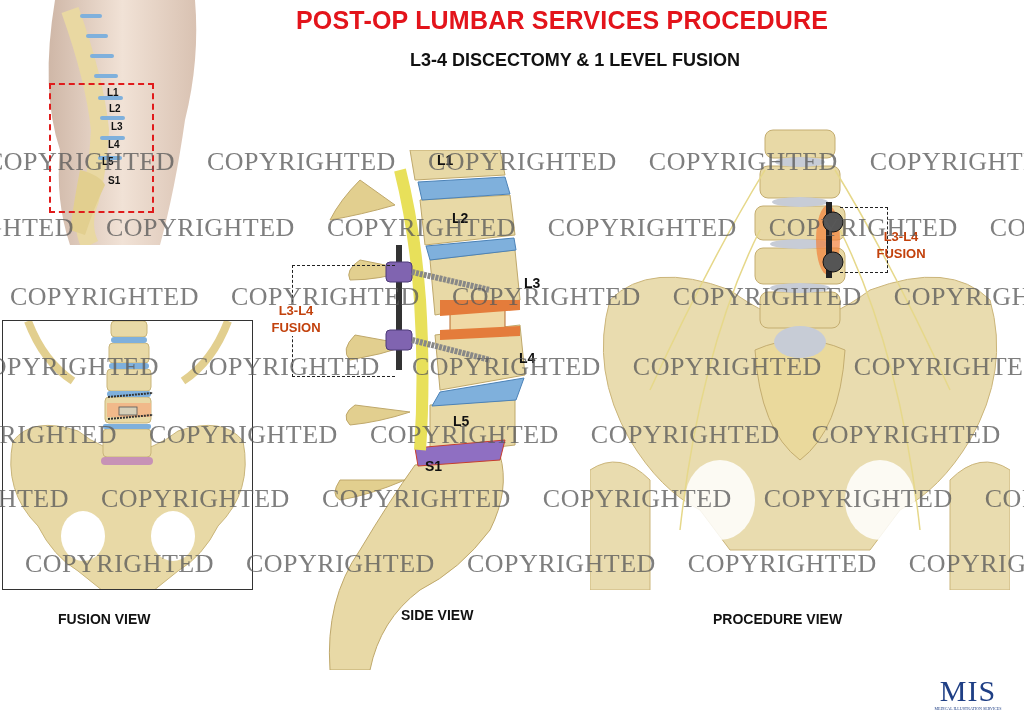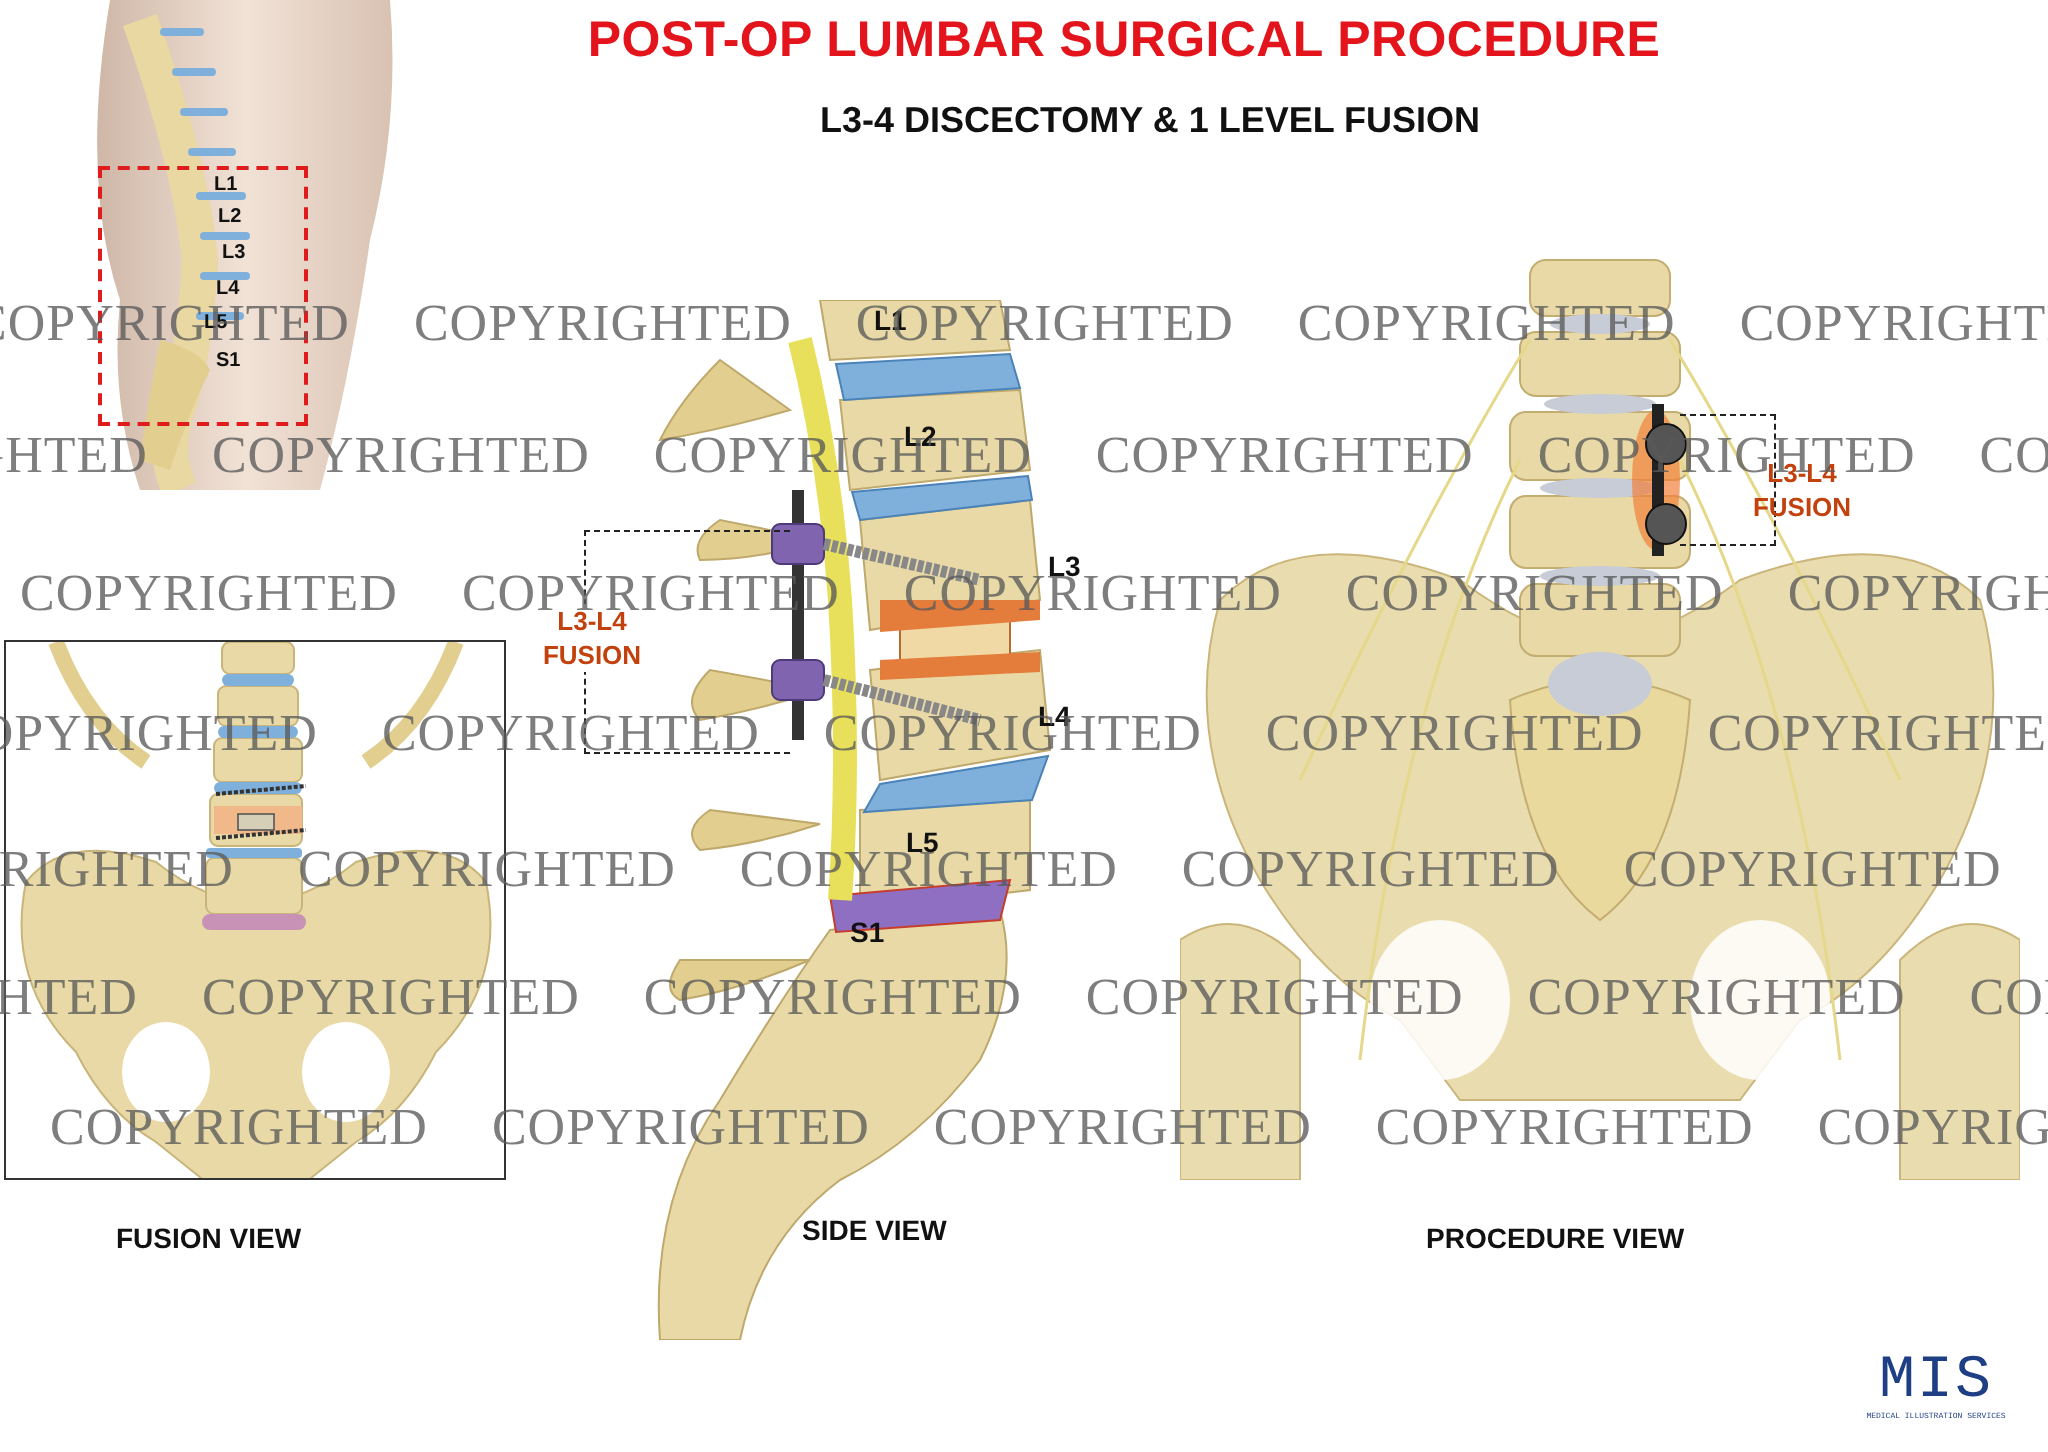--- a/index.html
+++ b/index.html
@@ -7,27 +7,27 @@
   body { position: relative; font-family: "Liberation Sans", sans-serif; }
   .abs { position: absolute; }
   .title { left: 262px; top: 6px; width: 600px; text-align: center; font-weight: bold; font-size: 25px; color: #e3141b; letter-spacing: 0.2px; }
   .subtitle { left: 330px; top: 50px; width: 490px; text-align: center; font-weight: bold; font-size: 18px; color: #111; }
   .label { font-weight: bold; font-size: 14px; color: #111; }
   .vlabel { font-weight: bold; font-size: 12px; color: #111; }
   .fusion { font-weight: bold; font-size: 13px; color: #c2410c; text-align: center; line-height: 17px; }
   .dash-box { border: 1.5px dashed #222; }
   .red-dash { border: 2px dashed #e01b1b; }
   .watermark { font-family: "Liberation Serif", serif; font-size: 26px; color: rgba(90,90,90,0.78); white-space: nowrap; letter-spacing: 0.5px; }
-  .logo-text { font-family: Liberation Mono, monospace; color: #1f3f85; }
+  .logo-text { font-family: Liberation Serif, serif; color: #1f3f85; }
   svg { position: absolute; }
 </style>
 </head>
 <body>
 
-<div class="abs title">POST-OP LUMBAR SURGICAL PROCEDURE</div>
+<div class="abs title">POST-OP LUMBAR SERVICES PROCEDURE</div>
 <div class="abs subtitle">L3-4 DISCECTOMY &amp; 1 LEVEL FUSION</div>
 
 <div class="abs" style="left:0;top:0;width:205px;height:245px;">
   <svg width="205" height="245" viewBox="0 0 205 245">
     <defs>
       <linearGradient id="skin" x1="0" x2="1">
         <stop offset="0" stop-color="#cfb7a7"></stop>
         <stop offset="0.5" stop-color="#f1e2d6"></stop>
         <stop offset="1" stop-color="#d9c2b2"></stop>
       </linearGradient>

